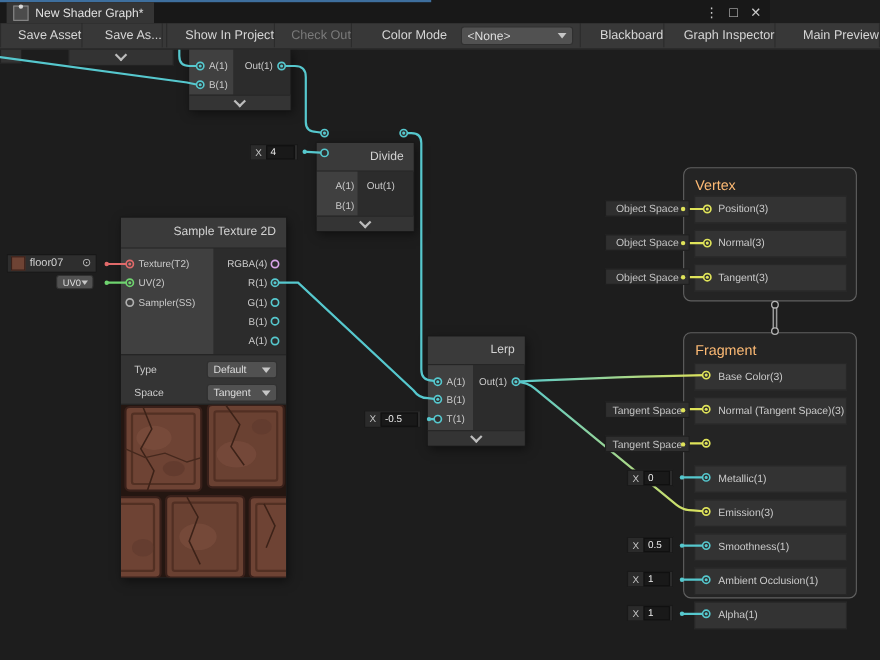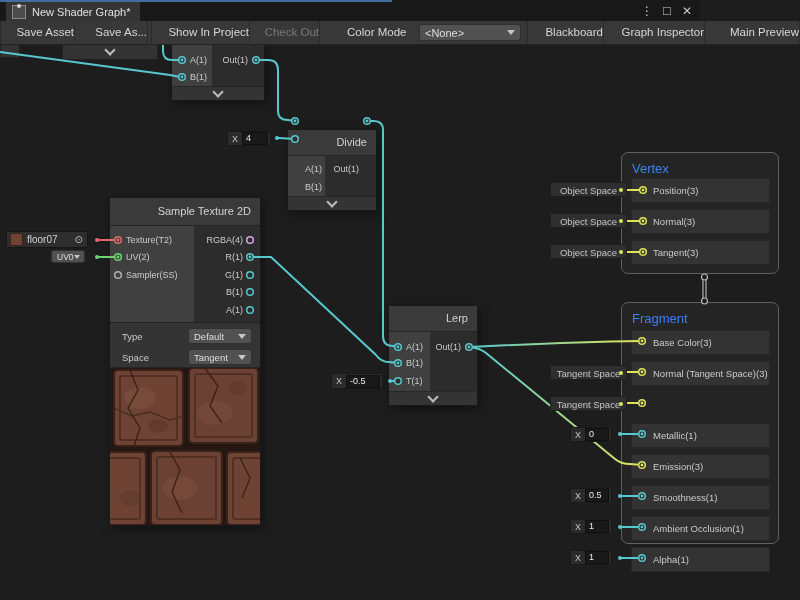--- a/index.html
+++ b/index.html
@@ -25,21 +25,21 @@
   .node{position:absolute;background:#2c2c2c;box-shadow:0 0 0 1px #191919,2px 3px 9px rgba(0,0,0,.5);z-index:2;text-align:right;}
   .ntitle{height:25px;line-height:25px;background:#3a3a3a;color:#d2d2d2;font-size:11px;
           padding:0 9px;border-bottom:1px solid #242424;}
   .incol{position:absolute;left:0;background:#404040;}
   .plabel{position:absolute;height:10px;line-height:10px;font-size:9px;color:#cbcbcb;white-space:nowrap;}
   .chevrow{position:absolute;left:0;right:0;bottom:0;height:13px;background:#343434;border-top:1px solid #262626;}
   .chev{display:block;margin:1px auto 0;width:6px;height:6px;border-right:2px solid #bdbdbd;
         border-bottom:2px solid #bdbdbd;transform:rotate(45deg);}
   
   .blockframe{position:absolute;background:#242424;border:1px solid #606060;border-radius:7px;z-index:2;box-sizing:border-box;}
-  .btitle{color:#3b82f6;font-size:13px;padding:8px 0 0 10px;}
+  .btitle{color:#fdba74;font-size:13px;padding:8px 0 0 10px;}
   .brow{position:absolute;left:9px;width:139px;height:25px;background:#333333;border:1px solid #272727;box-sizing:border-box;}
   .browlabel{display:block;margin:0 0 0 21px;line-height:23px;font-size:9.5px;color:#cbcbcb;white-space:nowrap;}
   
   .sbox{position:absolute;background:#2f2f2f;border:1px solid #1e1e1e;height:15px;line-height:15px;
         font-size:9.5px;color:#c4c4c4;text-align:center;z-index:8;box-sizing:border-box;}
   .sbox .ldot{position:absolute;right:3px;top:5px;width:4px;height:4px;border-radius:50%;background:#dfe35a;}
   .xfield{position:absolute;background:#2b2b2b;border:1px solid #191919;height:15px;display:flex;
           align-items:center;z-index:8;box-sizing:border-box;}
   .xfield .xl{padding:0 4px;font-size:9px;color:#c6c6c6;}
   .xfield .val{flex:1;height:11px;line-height:11px;background:#191919;border:1px solid #101010;

